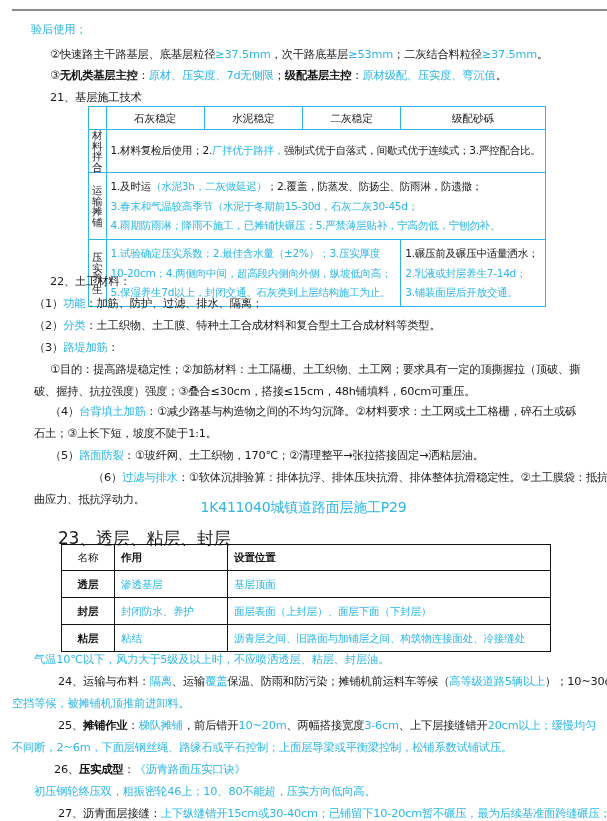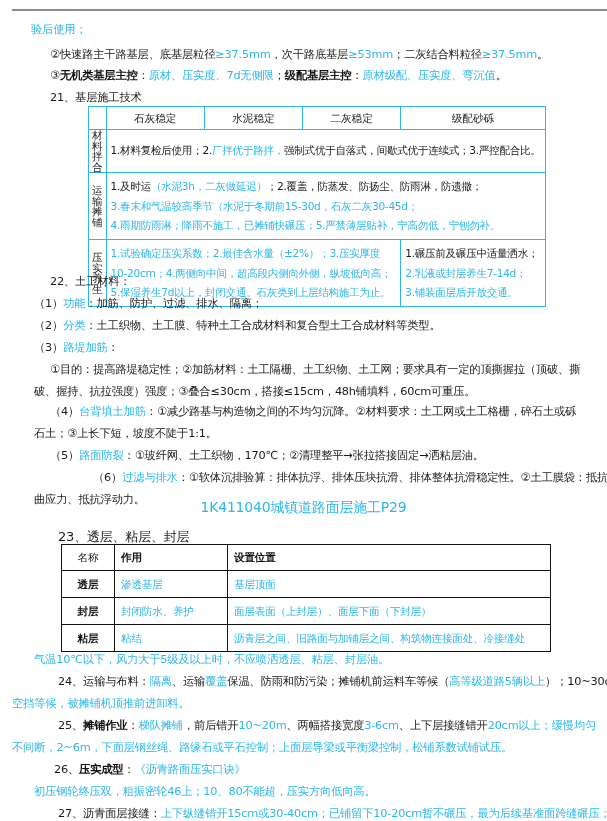--- a/index.html
+++ b/index.html
@@ -38,21 +38,21 @@
     .p22e { left: 50px; top: 406px; }
     .p22e2 { left: 34px; top: 428px; }
     .p22f { left: 50px; top: 450px; }
     .p22g { left: 50px; top: 472px; margin-left: 43px; }
     .p22g2 { left: 34px; top: 494px; }
     .section-title {
       position: absolute; left: 0; width: 607px; top: 500px; text-align: center;
       color: #2db7e8; font-size: 14px; letter-spacing: -0.2px;
     }
     
-    .p23 { left: 58px; top: 530px; font-size: 13px; }
+    .p23 { left: 58px; top: 530px; font-size: 17px; }
     .tbl2 { left: 61px; top: 544px; width: 490px; font-size: 10.6px; border-radius: 8px; }
     .tbl2 td { border: 1.2px solid #111; padding: 0 6px; height: 26px; white-space: nowrap; letter-spacing: -0.2px; }
     .tbl2 .c1 { width: 40px; text-align: center; }
     .tbl2 .c2 { width: 100px; }
     .tbl2 .hd td { height: 25px; }
     
     .p-temp { left: 34px; top: 654px; }
     .p24 { left: 58px; top: 676px; }
     .p24b { left: 12px; top: 698px; }
     .p25 { left: 58px; top: 720px; }

